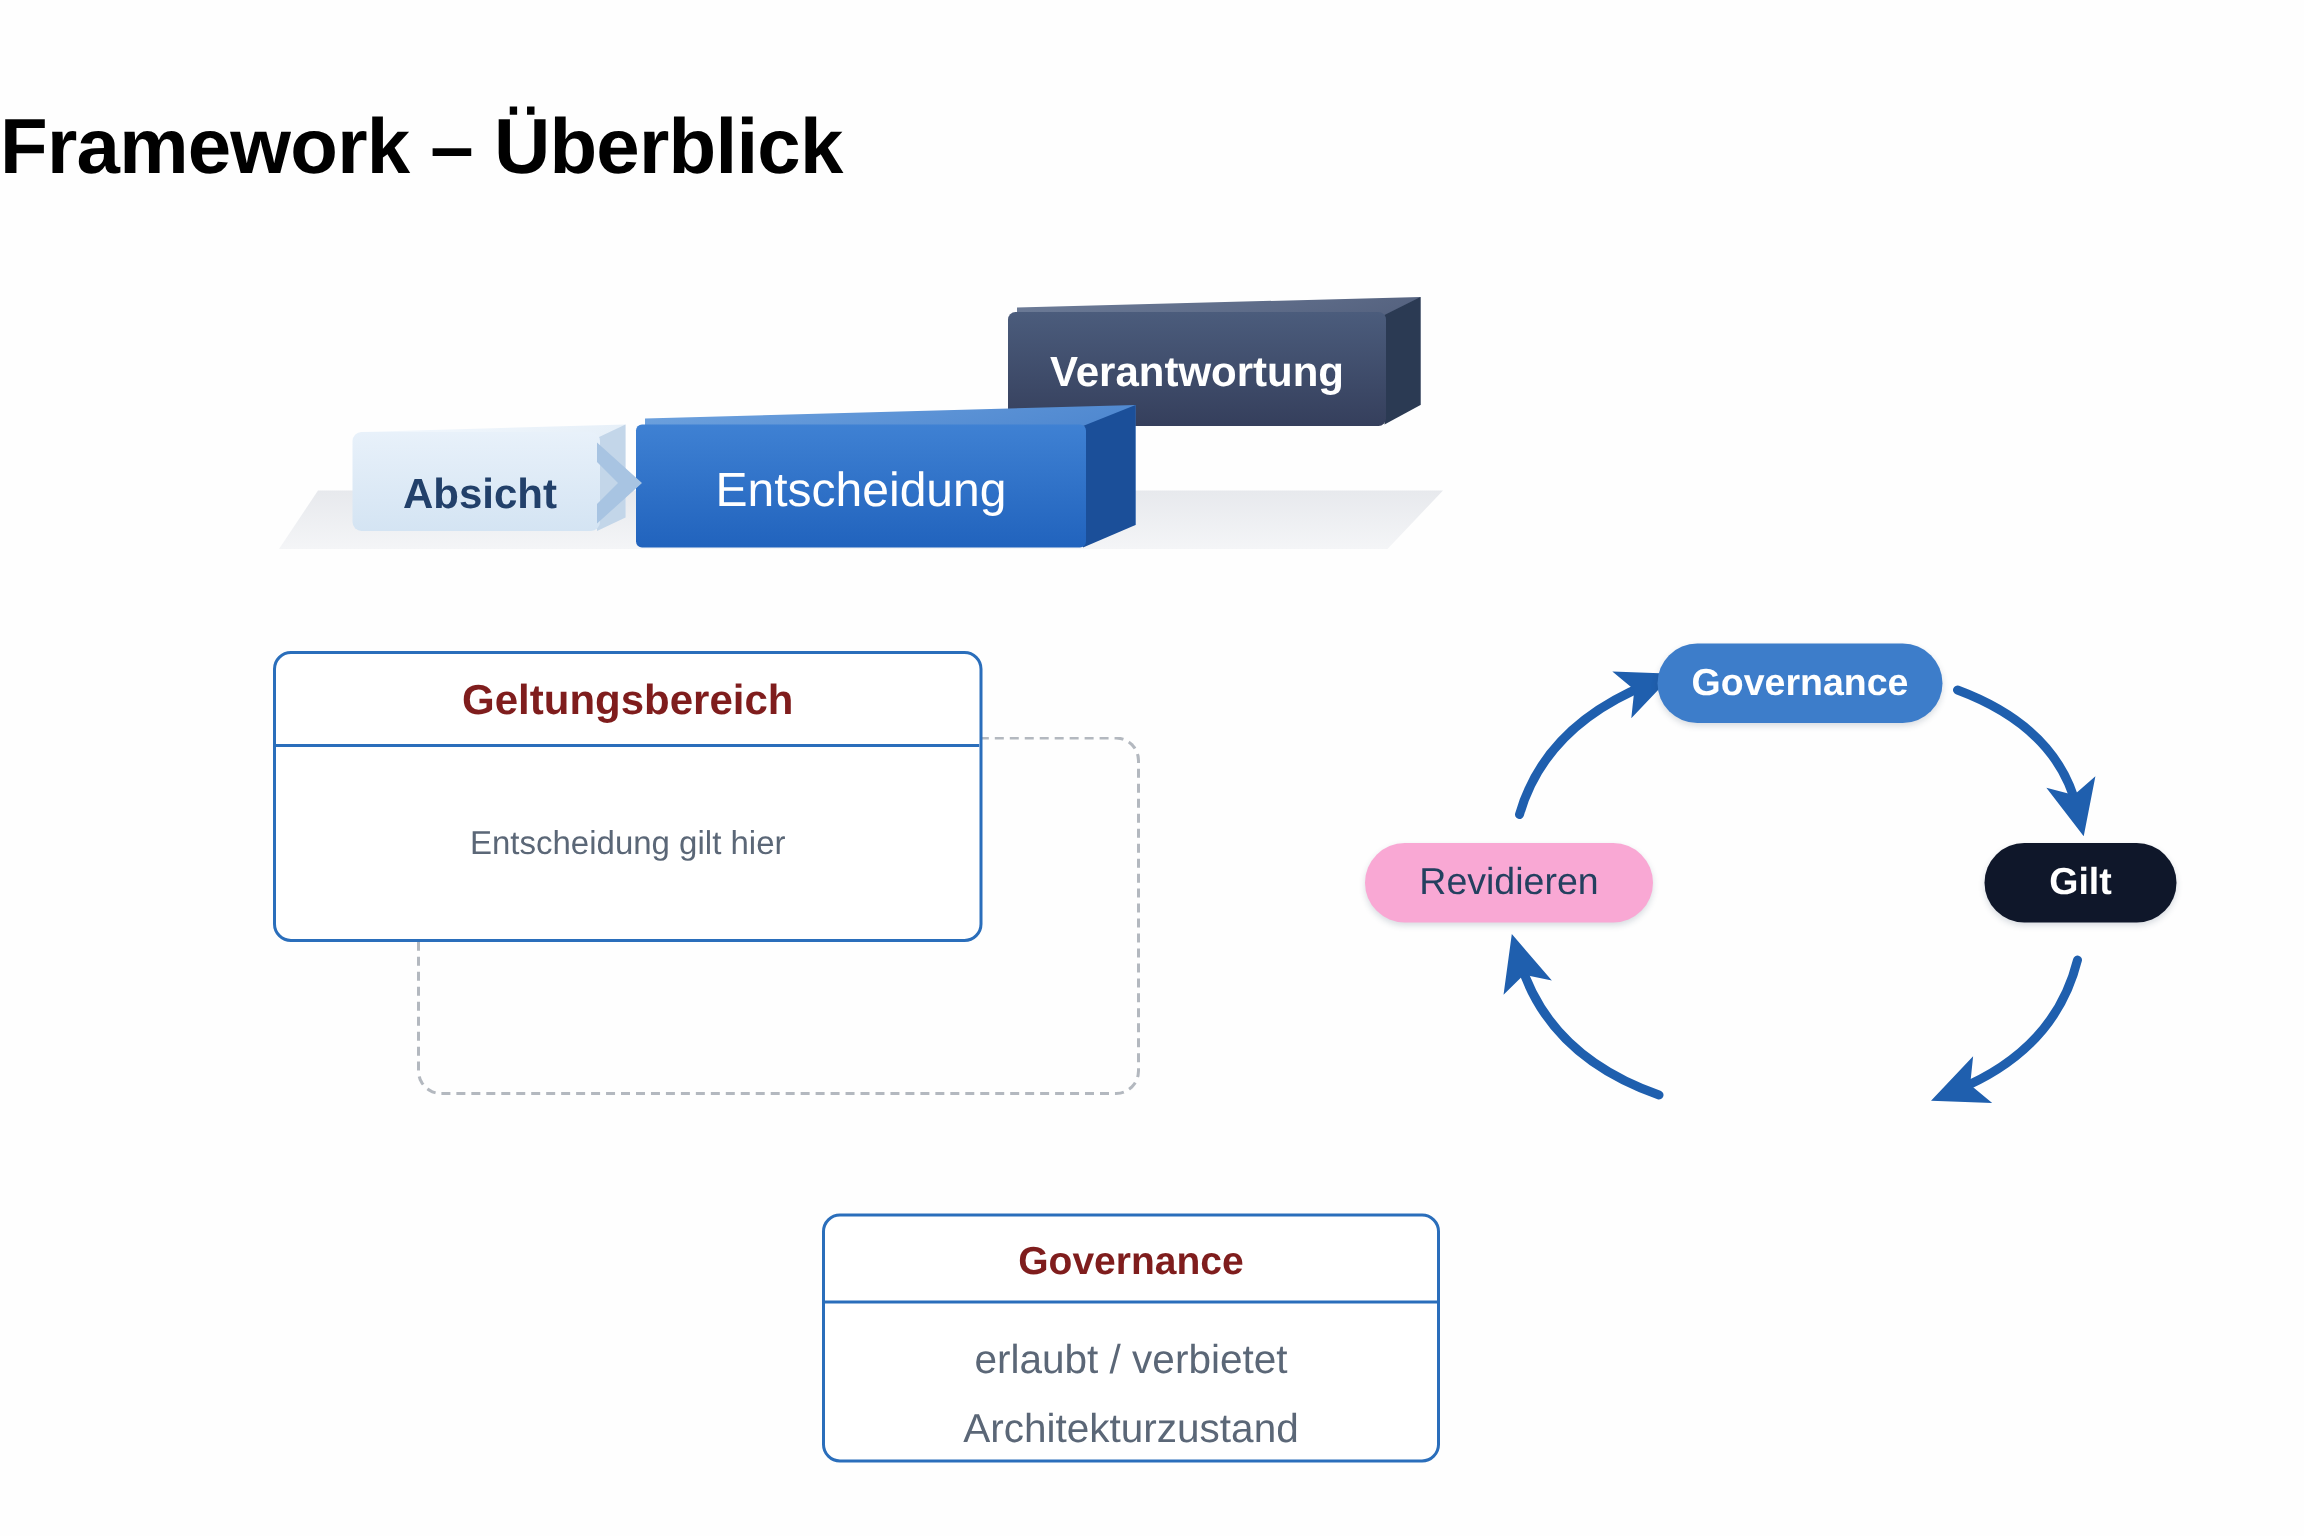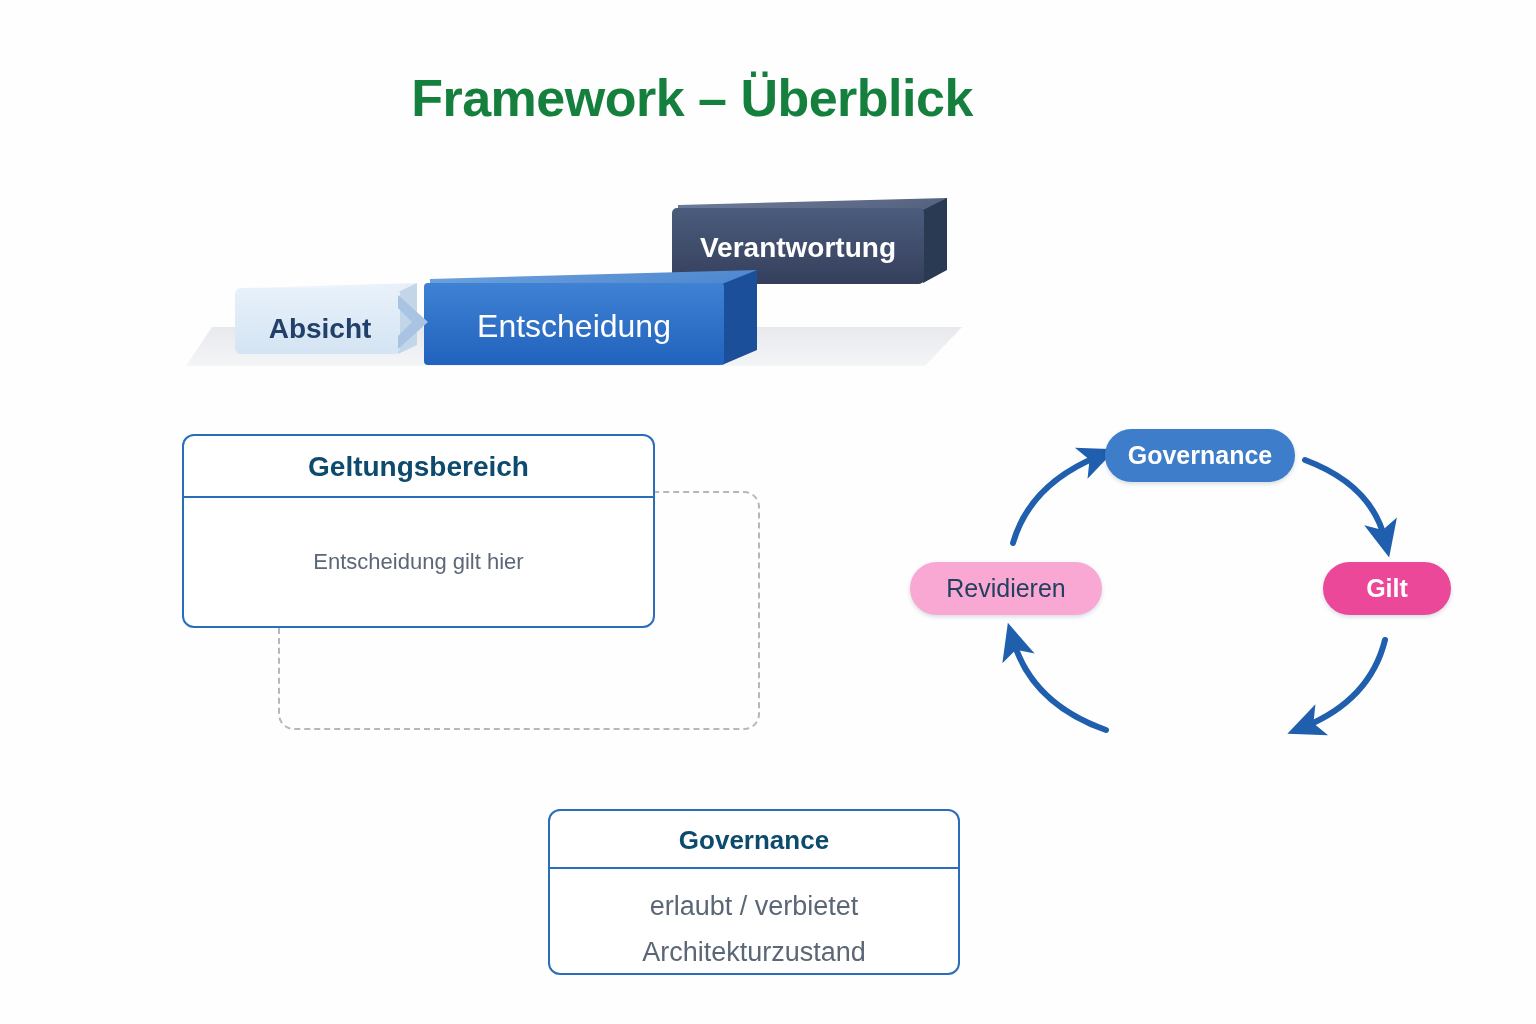--- a/index.html
+++ b/index.html
@@ -18,24 +18,23 @@
     background: #fefefe;
     overflow: hidden;
   }
 
   
   .title {
     position: absolute;
     left: 0;
     top: 68px;
     width: 1384px;
-    text-align: center;
     font-size: 52px;
     font-weight: bold;
-    color: #15803d;
+    color: #000000;
     letter-spacing: -0.5px;
     white-space: nowrap;
   }
 
   
   .stairs {
     position: absolute;
     left: 0;
     top: 0;
     width: 1536px;
@@ -71,21 +70,21 @@
     background: #ffffff;
     border: 2.5px solid #2a6ebb;
     border-radius: 12px;
     overflow: hidden;
   }
   .card-head {
     box-sizing: border-box;
     width: 100%;
     text-align: center;
     font-weight: bold;
-    color: #0c4a6e;
+    color: #7f1d1d;
     border-bottom: 2px solid #2a6ebb;
   }
   .card-body {
     box-sizing: border-box;
     width: 100%;
     text-align: center;
     color: #5b6777;
   }
 
   #scope-card {
@@ -143,21 +142,21 @@
     align-items: center;
     justify-content: center;
     border-radius: 999px;
     font-weight: bold;
     font-size: 25px;
     color: #ffffff;
     white-space: nowrap;
     box-shadow: 0 2px 4px rgba(40,60,90,0.18);
   }
   .pill.blue   { background: #3d7dca; }
-  .pill.navy   { background: #ec4899; }
+  .pill.navy   { background: #0f172a; }
   .pill.grey   { background: #f9a8d4; color: #24405f; font-weight: normal; }
 
   #pill-top    { left: 225px; top: 29px;  width: 190px; height: 53px; }
   #pill-right  { left: 443px; top: 162px; width: 128px; height: 53px; }
   #pill-bottom { left: 243px; top: 293px; width: 158px; height: 53px; }
   #pill-left   { left: 30px;  top: 162px; width: 192px; height: 53px; }
 </style>
 </head>
 <body>
 

